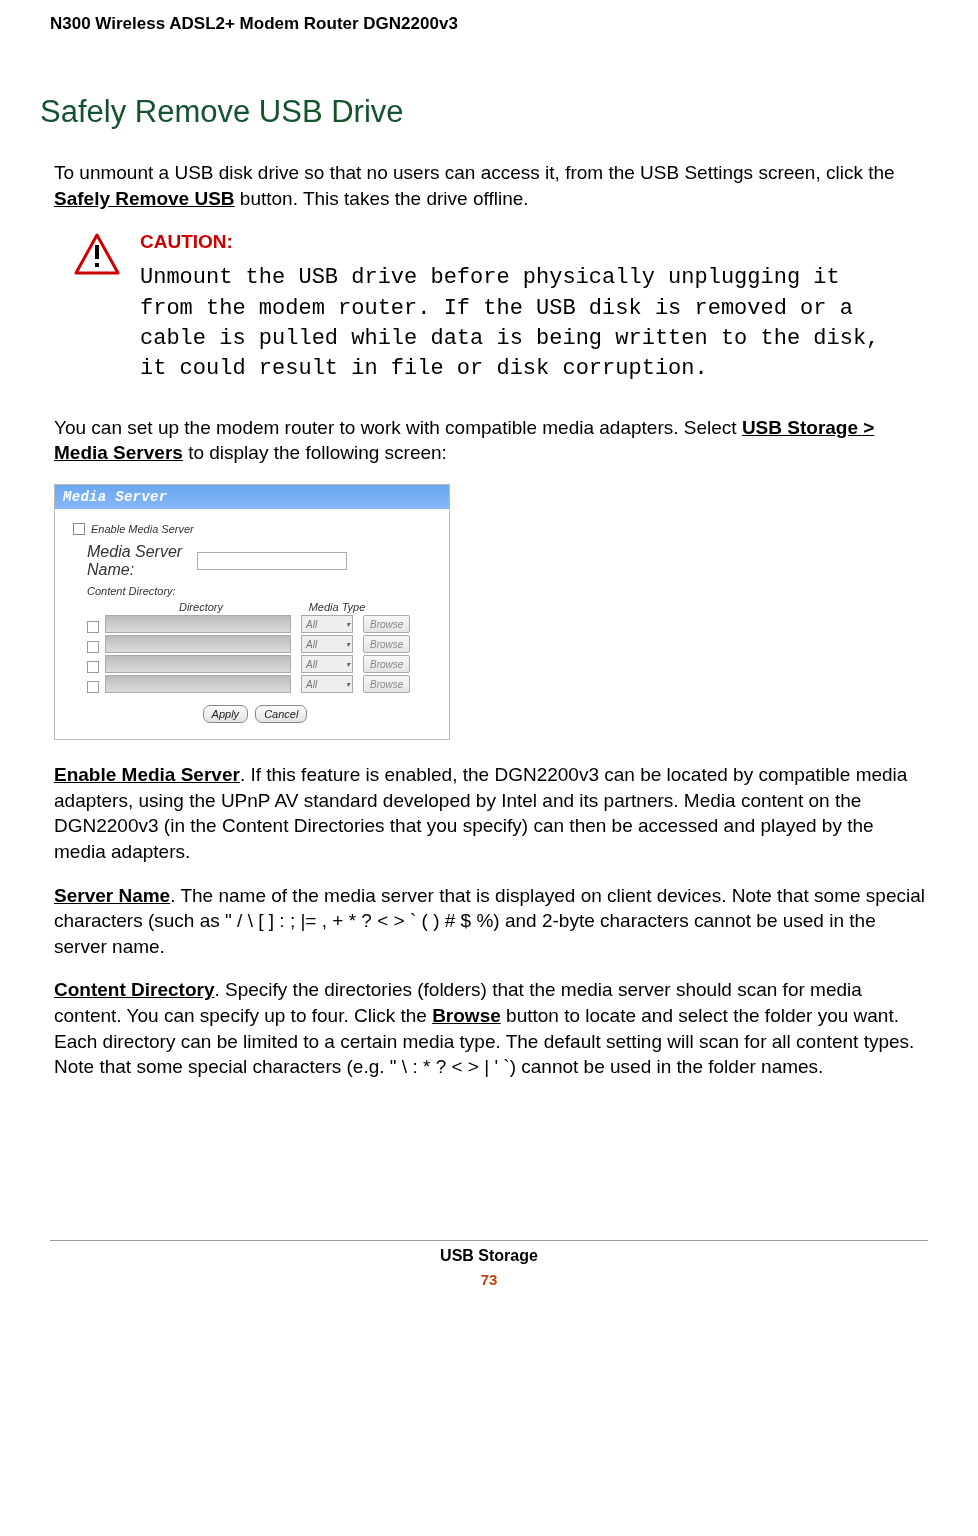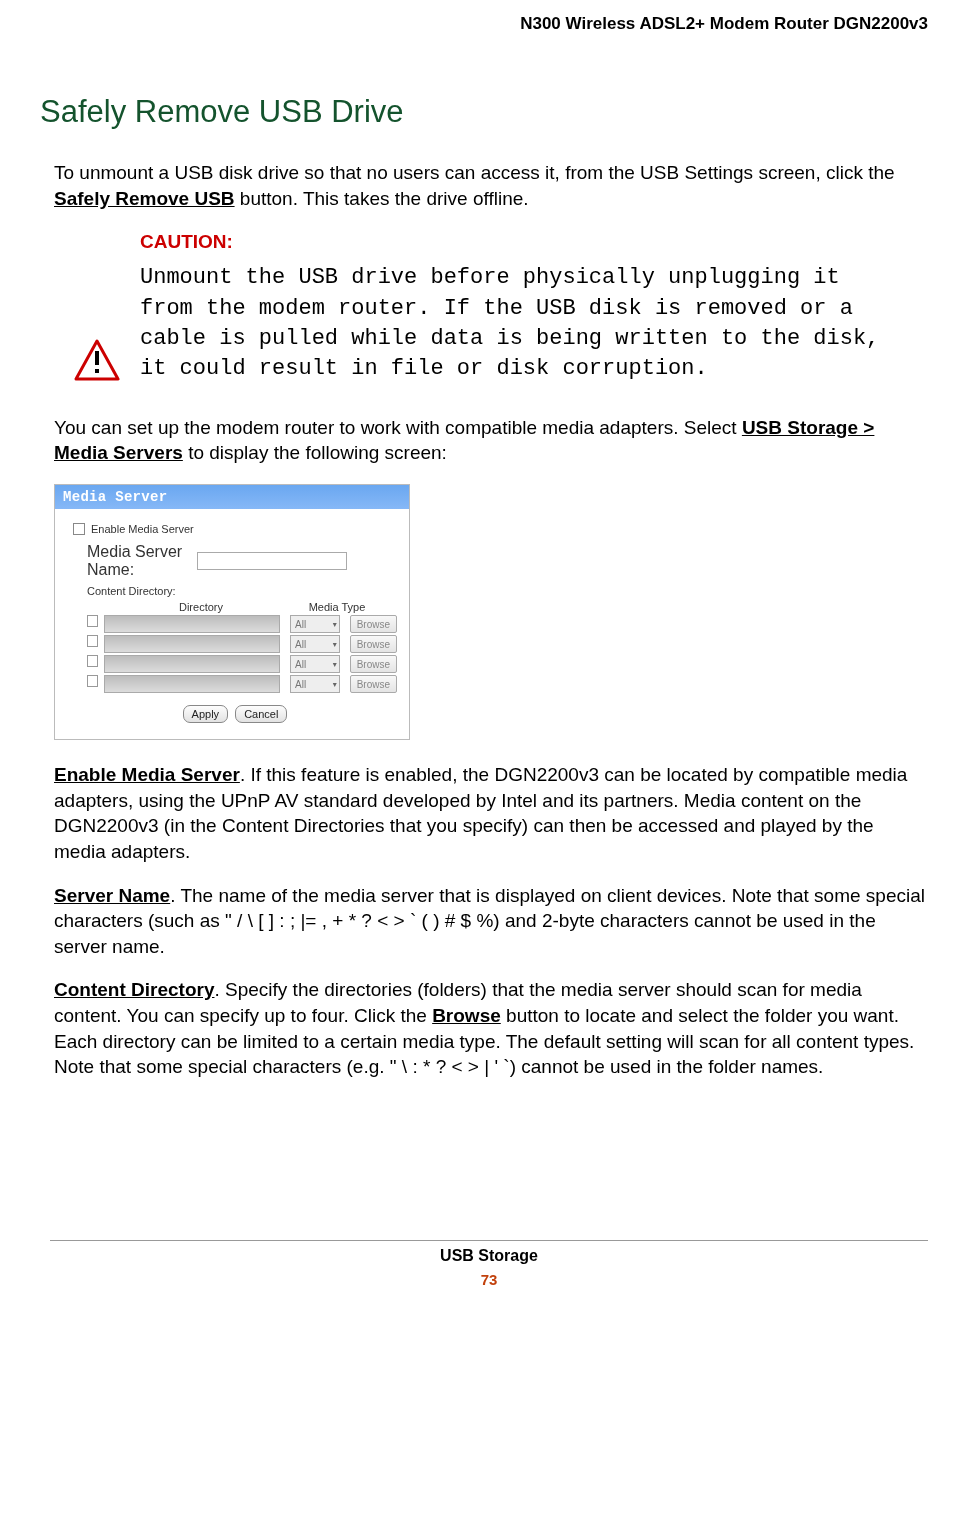--- a/index.html
+++ b/index.html
@@ -9,21 +9,21 @@
     background: #fff;
     font-family: Arial, Helvetica, sans-serif;
     color: #000;
     width: 978px;
   }
   .page {
     width: 978px;
     padding: 10px 50px 20px 50px;
   }
   .doc-header {
-    text-align: right;
+    text-align: left;
     font-weight: bold;
     font-size: 17px;
     margin-bottom: 60px;
     padding-top: 4px;
   }
   h1.section {
     color: #14532d;
     font-family: "Trebuchet MS", "Segoe UI", Arial, sans-serif;
     font-weight: normal;
     font-size: 31px;
@@ -31,46 +31,47 @@
   }
   .body-text {
     font-size: 19px;
     line-height: 1.35;
     margin: 0 0 18px 0;
     padding-left: 4px;
   }
   .body-text b { font-weight: bold; text-decoration: underline; }
   .caution-block {
     display: flex;
-    align-items: flex-end;
+    align-items: flex-start;
     margin: 20px 0 30px 0;
     padding-left: 24px;
   }
   .caution-icon { flex: 0 0 auto; margin-right: 20px; margin-top: 2px; }
   .caution-content { flex: 1; }
   .caution-label {
     color: #c00;
     font-weight: bold;
     font-size: 19px;
     margin-bottom: 10px;
   }
   .caution-text {
     font-size: 22px;
     line-height: 1.38;
     padding-right: 40px;
     font-family: Liberation Mono, monospace;
   }
   
   .ui-panel {
     border: 1px solid #bbb;
-    width: 356px;
+    width: 396px;
     margin: 6px 0 22px 4px;
     font-family: Tahoma, Arial, sans-serif;
     font-size: 11px;
     color: #333;
+    font-style: italic;
   }
   .ui-title {
     background: linear-gradient(#6aa7f0, #86b8f7);
     color: #fff;
     font-family: "Courier New", monospace;
     font-weight: bold;
     font-size: 14px;
     padding: 4px 8px;
     letter-spacing: 0.3px;
   }
@@ -83,21 +84,21 @@
   .ui-name-row { display:flex; align-items:center; margin: 8px 0 6px 14px; }
   .ui-name-row .lbl { width: 110px; font-size:16px; }
   .ui-name-input {
     border: 1px solid #aaa; height: 18px; width: 150px; background:#fff;
   }
   .ui-subhdr { font-size:11px; margin: 6px 0 4px 14px; }
   .ui-colhdr { display:flex; margin-left:14px; margin-bottom:2px; }
   .ui-colhdr .c1{ width:18px; }
   .ui-colhdr .c2{ width:192px; text-align:center; font-size:11px; }
   .ui-colhdr .c3{ width:80px; text-align:center; font-size:11px; }
-  .ui-dirrow { display:flex; align-items:flex-start; margin:2px 0 2px 14px; }
+  .ui-dirrow { display:flex; align-items:flex-end; margin:2px 0 2px 14px; }
   .ui-dirrow .cb { width:12px; height:12px; border:1px solid #999; background:#fff; margin-right:6px;}
   .ui-dirinput {
     width:186px; height:18px; border:1px solid #aaa;
     background: linear-gradient(#bcbcbc,#dcdcdc);
     margin-right:10px;
   }
   .ui-select {
     width:52px; height:18px; border:1px solid #aaa; background:#eee;
     display:flex; align-items:center; justify-content:space-between;
     padding:0 2px 0 4px; font-size:10px; color:#777; margin-right:10px;

